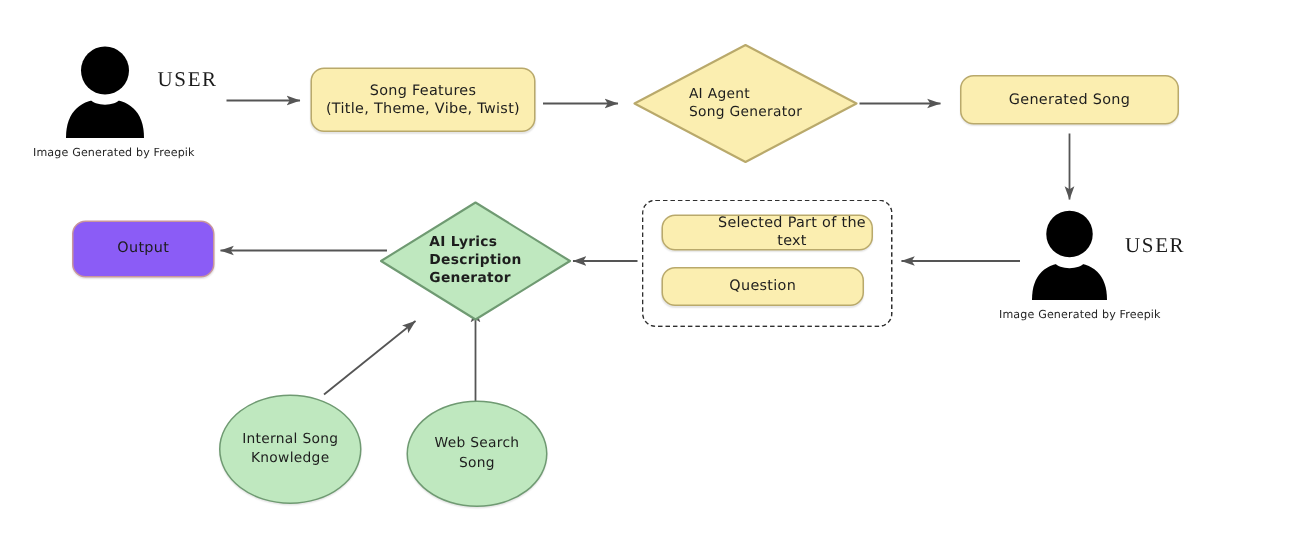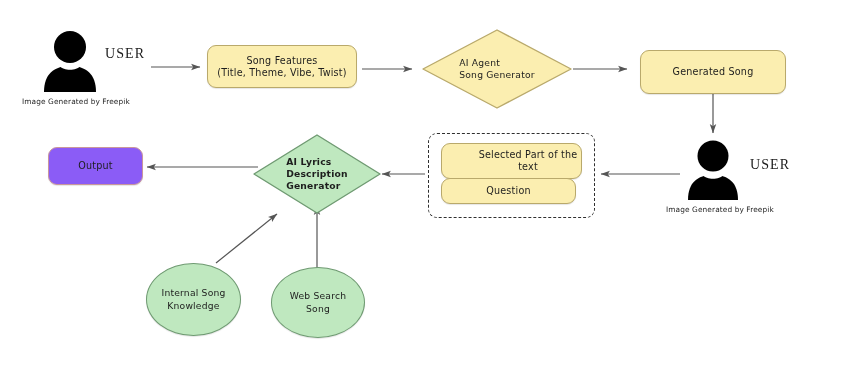--- a/index.html
+++ b/index.html
@@ -150,34 +150,34 @@
 (Title, Theme, Vibe, Twist)</div>
 
 <div class="diamond-wrap" style="left:421px; top:28px; width:152px; height:82px;">
   <svg width="152" height="82" viewBox="0 0 152 82" xmlns="http://www.w3.org/2000/svg">
     <polygon points="76,2 150,41 76,80 2,41" fill="#fbeeb0" stroke="#b9a96b" stroke-width="1.4" stroke-linejoin="round"></polygon>
   </svg>
   <div class="diamond-label">AI Agent
 Song Generator</div>
 </div>
 
-<div class="node box" style="left:640px; top:50px; width:146px; height:44px;">Generated Song</div>
+<div class="node box" style="left:640px; top:50px; width:146px; height:33px;">Generated Song</div>
 
 <div class="person" style="left:684px; top:140px; width:58px; height:60px;">
   <svg viewBox="0 0 58 60" width="58" height="60" xmlns="http://www.w3.org/2000/svg">
     <circle cx="29" cy="16" r="15.5" fill="#000000"></circle>
     <path d="M4,60 C4,43 13,35 29,35 C45,35 54,43 54,60 Z" fill="#000000"></path>
     <path d="M19,35 C22,40 36,40 39,35 C36,33 22,33 19,35 Z" fill="#ffffff"></path>
   </svg>
 </div>
 <div class="user-label" style="left:750px; top:157px;">USER</div>
 <div class="person-caption" style="left:666px; top:205px;">Image Generated by Freepik</div>
 
 <div class="dashed-group" style="left:428px; top:133px; width:167px; height:85px;"></div>
-<div class="node box" style="left:441px; top:143px; width:141px; height:36px;padding-left:33px;">Selected Part of the text</div>
+<div class="node box" style="left:441px; top:143px; width:141px; height:24px;padding-left:33px;">Selected Part of the text</div>
 <div class="node box" style="left:441px; top:178px; width:135px; height:26px;">Question</div>
 
 <div class="diamond-wrap" style="left:252px; top:133px; width:130px; height:82px;font-weight:bold;">
   <svg width="130" height="82" viewBox="0 0 130 82" xmlns="http://www.w3.org/2000/svg">
     <polygon points="65,2 128,41 65,80 2,41" fill="#bfe8bf" stroke="#6f9a72" stroke-width="1.4" stroke-linejoin="round"></polygon>
   </svg>
   <div class="diamond-label">AI Lyrics
 Description
 Generator</div>
 </div>

